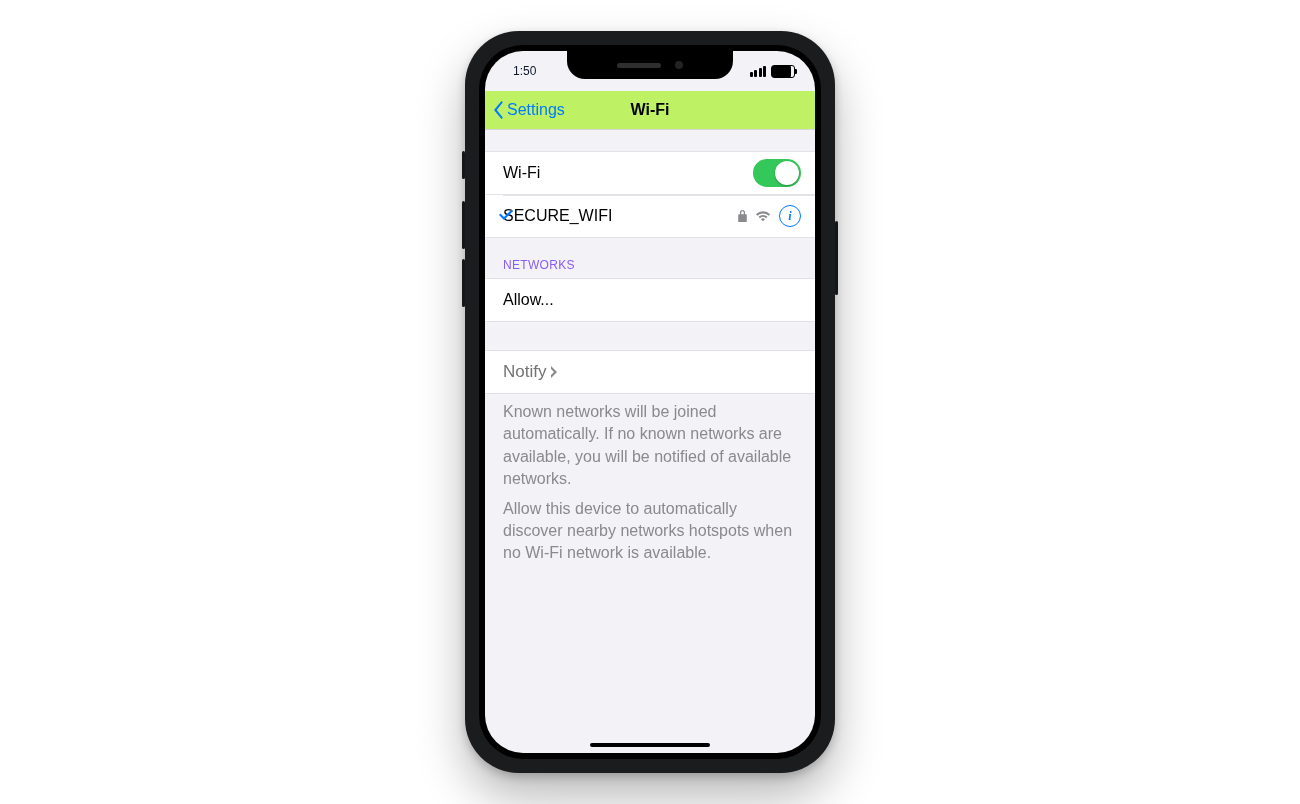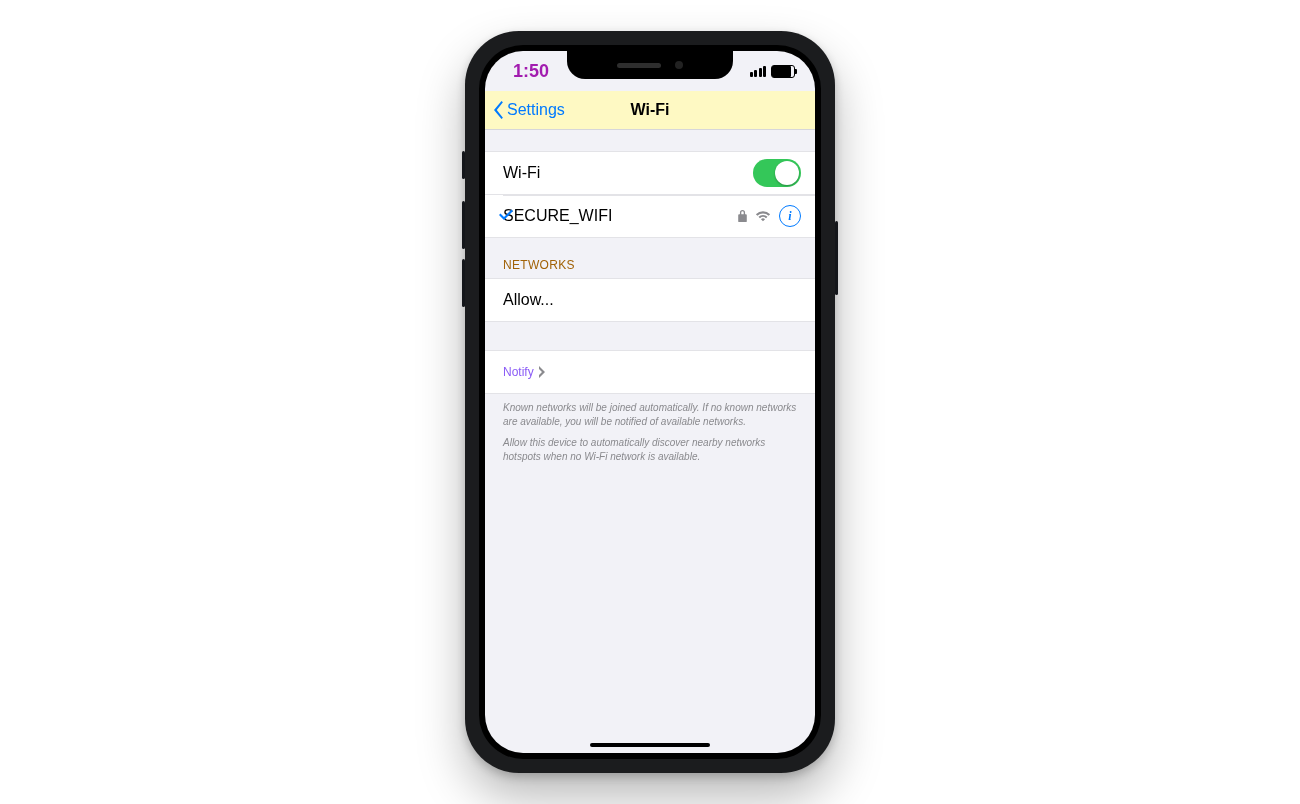--- a/index.html
+++ b/index.html
@@ -39,33 +39,33 @@
     width:166px;height:28px;background:#000;
     border-bottom-left-radius:18px;border-bottom-right-radius:18px;
     z-index:10;
     display:flex;align-items:center;justify-content:center;gap:14px;
   }
   .speaker{width:44px;height:5px;border-radius:3px;background:#2e2e2e;}
   .camera{width:8px;height:8px;border-radius:50%;background:#222;}
   
   .status{
     height:40px;display:flex;align-items:center;justify-content:space-between;
-    padding:0 20px 0 28px;font-size:18px;font-weight:700;color:#a21caf;
+    padding:0 20px 0 28px;font-size:12px;font-weight:400;color:#0f172a;
   }
   .status .right{display:flex;align-items:center;gap:5px;}
   .bars{display:flex;align-items:flex-end;gap:1.5px;}
   .bars span{width:3px;background:#000;border-radius:1px;}
   .bars span:nth-child(1){height:5px;} .bars span:nth-child(2){height:7px;}
   .bars span:nth-child(3){height:9px;} .bars span:nth-child(4){height:11px;}
   .batt{width:22px;height:11px;border:1px solid #000;border-radius:3px;position:relative;}
   .batt:after{content:"";position:absolute;right:-3px;top:3px;width:2px;height:5px;background:#000;border-radius:0 1px 1px 0;}
   .batt i{display:block;height:100%;width:85%;background:#000;border-radius:1px;}
   
   .navbar{
-    height:38px;background:#fef9c3;border-bottom:1px solid #d6d6da;
+    height:38px;background:#bef264;border-bottom:1px solid #d6d6da;
     display:flex;align-items:center;justify-content:center;position:relative;
     font-size:16px;
   }
   .navbar .title{font-weight:600;color:#000;}
   .navbar .back{
     position:absolute;left:6px;top:0;bottom:0;display:flex;align-items:center;
     color:#007aff;font-size:16px;
   }
   .navbar .back svg{width:14px;height:20px;margin-right:2px;}
   
@@ -73,27 +73,27 @@
   .group{margin-top:28px;}
   .group.first{margin-top:22px;}
   .row{
     background:#fff;border-top:1px solid #e3e3e7;border-bottom:1px solid #e3e3e7;
     min-height:42px;display:flex;align-items:center;padding:0 14px 0 18px;
     font-size:16px;color:#000;position:relative;
   }
   .row + .row{border-top:none;}
   .row + .row:before{content:"";position:absolute;left:18px;right:0;top:0;height:1px;background:#e3e3e7;}
   .row .label{flex:1;}
-  .row .value{color:#8b5cf6;font-size:12px;margin-right:4px;}
+  .row .value{color:#737373;font-size:17px;margin-right:4px;}
   .row.indent{}
   .section-header{
-    font-size:12px;color:#a16207;padding:20px 18px 6px;letter-spacing:.3px;
+    font-size:12px;color:#8b5cf6;padding:20px 18px 6px;letter-spacing:.3px;
   }
   .section-footer{
-    font-size:10px;color:#8a8a8e;padding:7px 18px 0;line-height:1.4;font-style:italic;
+    font-size:16px;color:#8a8a8e;padding:7px 18px 0;line-height:1.4;
   }
   
   .toggle{width:48px;height:28px;border-radius:14px;background:#34c759;position:relative;}
   .toggle .knob{position:absolute;right:2px;top:2px;width:24px;height:24px;border-radius:50%;background:#fff;box-shadow:0 1px 2px rgba(0,0,0,.3);}
   
   .check{position:absolute;left:14px;color:#007aff;}
   .trail{display:flex;align-items:center;gap:8px;}
   .info-circle{
     width:20px;height:20px;border:1.6px solid #007aff;border-radius:50%;
     color:#007aff;display:flex;align-items:center;justify-content:center;

